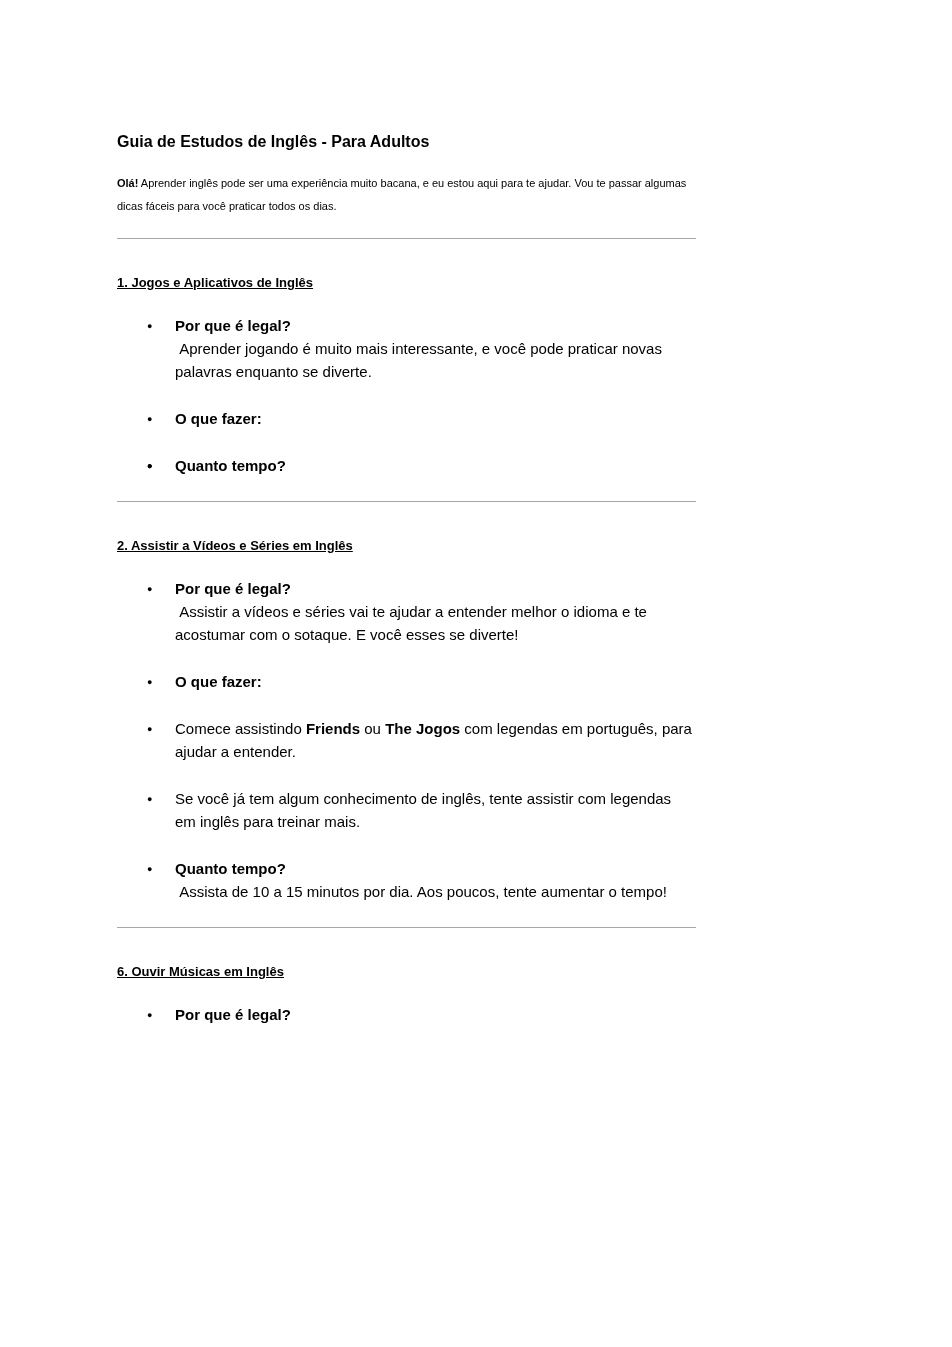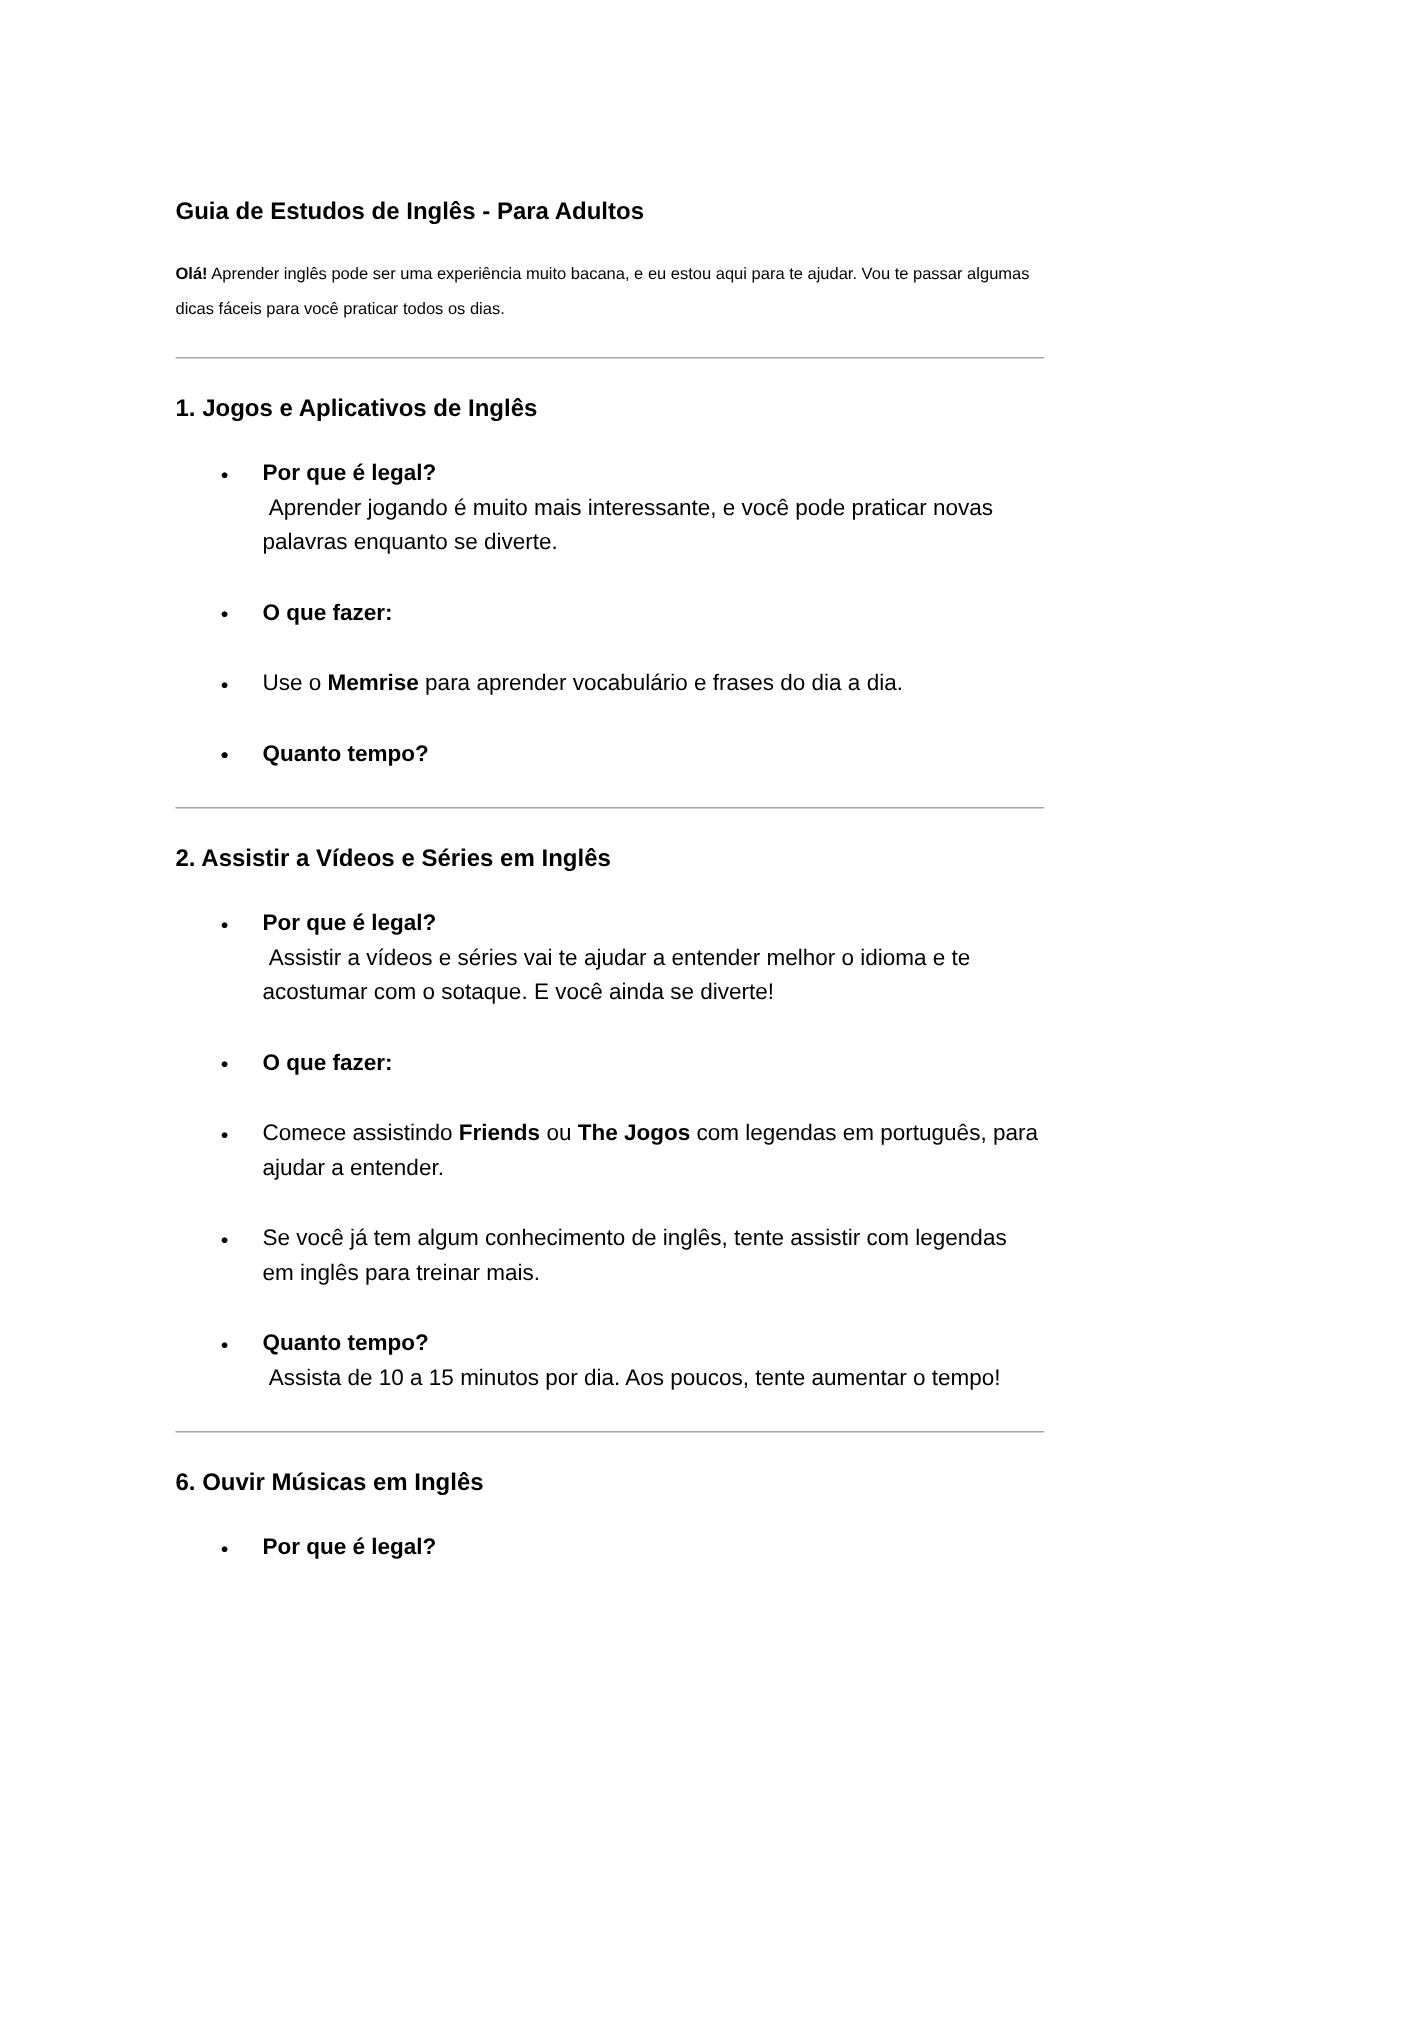--- a/index.html
+++ b/index.html
@@ -39,24 +39,25 @@
     white-space: pre-wrap;
   }
   .b { font-weight: bold; }
   hr.divider {
     border: none;
     border-top: 1px solid var(--divider);
     height: 0;
     margin: 20px 0 0 0;
   }
   h2.section-heading {
-    font-size: 16px;
+    font-size: 13px;
     font-weight: bold;
     line-height: 23px;
-    margin: 22px 0 20px 0;
+    margin: 32px 0 20px 0;
+    text-decoration: underline;
   }
   ul.bullets {
     list-style: none;
     margin: 0;
     padding: 0;
   }
   ul.bullets li {
     position: relative;
     padding-left: 58px;
     margin: 0 0 24px 0;
@@ -79,28 +80,28 @@
 
 <div class="page">
   <h1 class="doc-title">Guia de Estudos de Inglês - Para Adultos</h1>
   <p class="intro"><span class="b">Olá!</span><span> Aprender inglês pode ser uma experiência muito bacana, e eu estou aqui para te ajudar. Vou te passar algumas dicas fáceis para você praticar todos os dias.</span></p>
   <div id="sections">
       <hr class="divider">
       <h2 class="section-heading">1. Jogos e Aplicativos de Inglês</h2>
       <ul class="bullets">
         <li><span class="marker">●</span><span class="li-text"><span class="b">Por que é legal?</span><br><span> Aprender jogando é muito mais interessante, e você pode praticar novas palavras enquanto se diverte.</span></span></li>
         <li><span class="marker">●</span><span class="li-text"><span class="b">O que fazer:</span></span></li>
-        <li><span class="marker">●</span><span class="li-text"><span>Use o </span><span class="b">Memrise</span><span> para aprender vocabulário e frases do dia a dia.</span></span></li>
+        <li><span class="marker">●</span></li>
         <li><span class="marker">●</span></li>
         <li><span class="marker">●</span><span class="li-text"><span class="b">Quanto tempo?</span><br></span></li>
       </ul>
       <hr class="divider">
       <h2 class="section-heading">2. Assistir a Vídeos e Séries em Inglês</h2>
       <ul class="bullets">
-        <li><span class="marker">●</span><span class="li-text"><span class="b">Por que é legal?</span><br><span> Assistir a vídeos e séries vai te ajudar a entender melhor o idioma e te acostumar com o sotaque. E você ainda se diverte!</span></span></li>
+        <li><span class="marker">●</span><span class="li-text"><span class="b">Por que é legal?</span><br><span> Assistir a vídeos e séries vai te ajudar a entender melhor o idioma e te acostumar com o sotaque. E você esses se diverte!</span></span></li>
         <li><span class="marker">●</span><span class="li-text"><span class="b">O que fazer:</span></span></li>
         <li><span class="marker">●</span><span class="li-text"><span>Comece assistindo </span><span class="b">Friends</span><span> ou </span><span class="b">The Jogos</span><span> com legendas em português, para ajudar a entender.</span></span></li>
         <li><span class="marker">●</span><span class="li-text"><span>Se você já tem algum conhecimento de inglês, tente assistir com legendas em inglês para treinar mais.</span></span></li>
         <li><span class="marker">●</span><span class="li-text"><span class="b">Quanto tempo?</span><br><span> Assista de 10 a 15 minutos por dia. Aos poucos, tente aumentar o tempo!</span></span></li>
       </ul>
       <hr class="divider">
       <h2 class="section-heading">6. Ouvir Músicas em Inglês</h2>
       <ul class="bullets">
         <li><span class="marker">●</span><span class="li-text"><span class="b">Por que é legal?</span><br></span></li>
       </ul>

